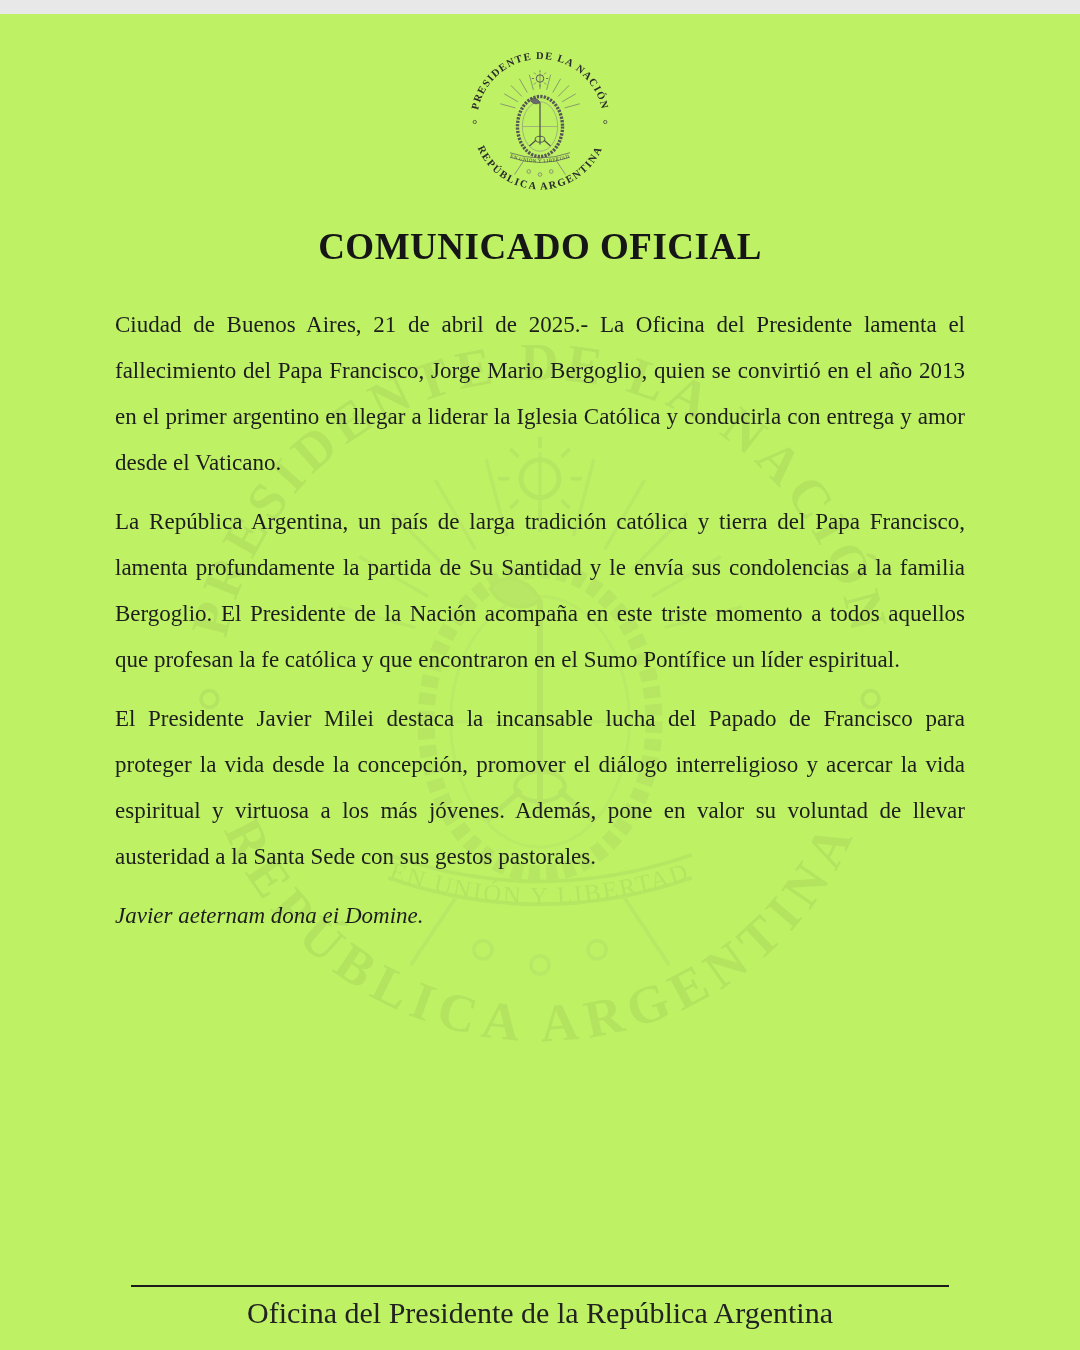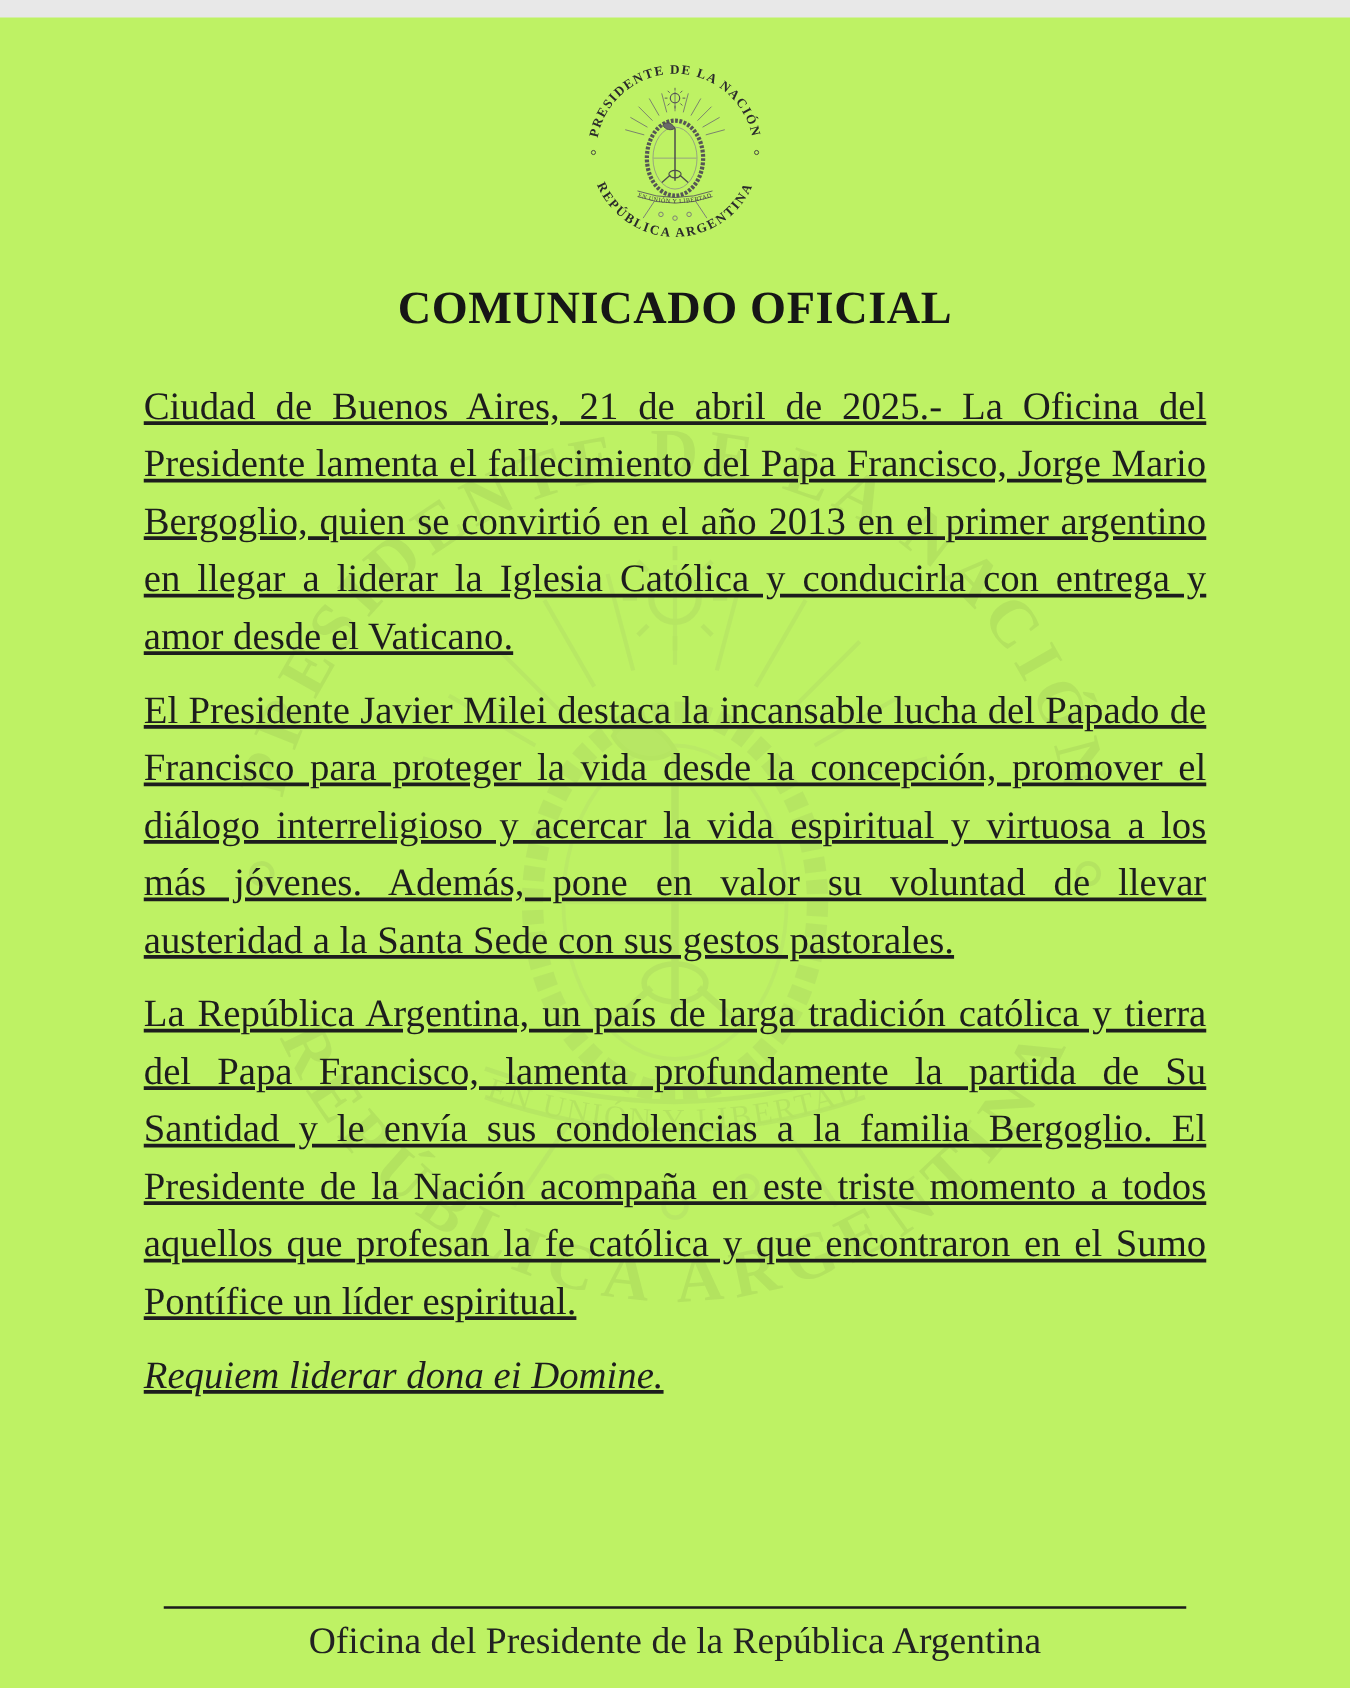--- a/index.html
+++ b/index.html
@@ -34,23 +34,22 @@
     letter-spacing:0.5px;
     color:#161616;
     margin:0;
   }
   .content{
     position:absolute;
     top:288px;left:115px;right:115px;
   }
   .content p{
     margin:0 0 13px 0;
-    font-size:31px;
+    font-size:23px;
     line-height:46px;
-    text-decoration:underline;
   }
   .content p.body-par{
     text-align:justify;
   }
   .content p.latin{
     font-style:italic;
     text-align:left;
     margin-bottom:12px;
   }
   .footer{
@@ -156,23 +155,23 @@
   </svg>
 
   <svg class="watermark" viewBox="0 0 200 200" aria-hidden="true">
     <use href="#sealg"></use>
   </svg>
 
   <h1 class="title">COMUNICADO OFICIAL</h1>
 
   <main class="content">
     <p class="body-par">Ciudad de Buenos Aires, 21 de abril de 2025.- La Oficina del Presidente lamenta el fallecimiento del Papa Francisco, Jorge Mario Bergoglio, quien se convirtió en el año 2013 en el primer argentino en llegar a liderar la Iglesia Católica y conducirla con entrega y amor desde el Vaticano.</p>
+    <p class="body-par">La República Argentina, un país de larga tradición católica y tierra del Papa Francisco, lamenta profundamente la partida de Su Santidad y le envía sus condolencias a la familia Bergoglio. El Presidente de la Nación acompaña en este triste momento a todos aquellos que profesan la fe católica y que encontraron en el Sumo Pontífice un líder espiritual.</p>
     <p class="body-par">El Presidente Javier Milei destaca la incansable lucha del Papado de Francisco para proteger la vida desde la concepción, promover el diálogo interreligioso y acercar la vida espiritual y virtuosa a los más jóvenes. Además, pone en valor su voluntad de llevar austeridad a la Santa Sede con sus gestos pastorales.</p>
-    <p class="body-par">La República Argentina, un país de larga tradición católica y tierra del Papa Francisco, lamenta profundamente la partida de Su Santidad y le envía sus condolencias a la familia Bergoglio. El Presidente de la Nación acompaña en este triste momento a todos aquellos que profesan la fe católica y que encontraron en el Sumo Pontífice un líder espiritual.</p>
-    <p class="latin">Requiem liderar dona ei Domine.</p>
+    <p class="latin">Javier aeternam dona ei Domine.</p>
   </main>
 
   <footer class="footer">
     <div class="rule"></div>
     <div class="footer-text">Oficina del Presidente de la República Argentina</div>
   </footer>
 
 </div>
 
 </body></html>

